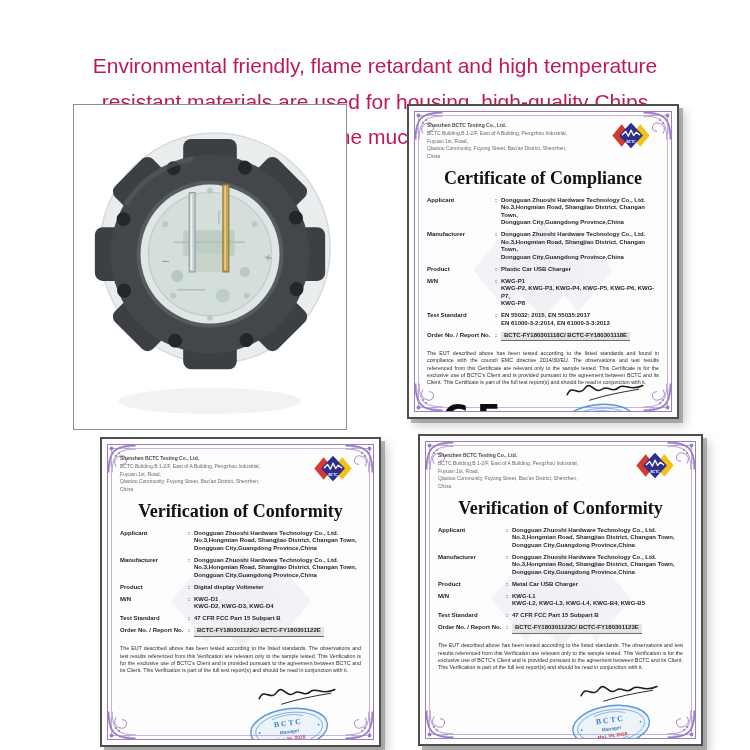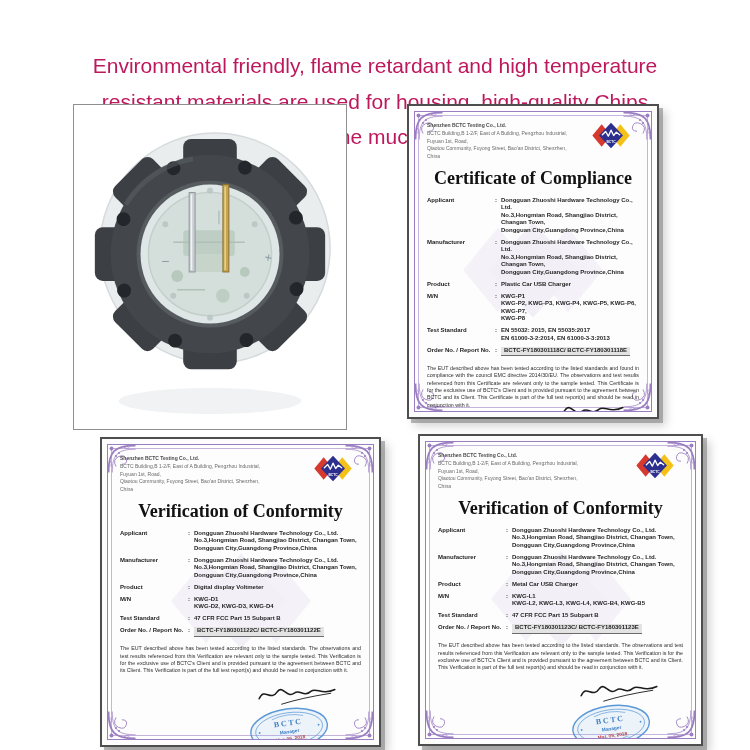--- a/index.html
+++ b/index.html
@@ -55,21 +55,21 @@
   .ce{font-family:"DejaVu Sans",sans-serif;font-weight:bold;font-size:34px;
     letter-spacing:9px;color:#0d0d0d;}
   .stamp-group{position:relative;width:100px;height:58px;}
   .sig{position:absolute;left:12px;top:-8px;width:88px;height:24px;z-index:3;}
   .stamp{position:absolute;left:0;top:8px;width:96px;height:56px;transform:rotate(-8deg);}
   .st-org{font:bold 9px "Liberation Serif",serif;fill:#3f7fc6;letter-spacing:2px;text-anchor:middle;}
   .st-role{font:bold 5.5px "Liberation Sans",sans-serif;fill:#3f7fc6;text-anchor:middle;}
   .st-date{font:bold 5.5px "Liberation Sans",sans-serif;fill:#b5484d;text-anchor:middle;}
 
   
-  .cert-compliance{left:407px;top:104px;width:252px;height:315px;}
+  .cert-compliance{left:407px;top:104px;width:272px;height:315px;}
   .cert-voltmeter{left:100px;top:437px;width:281px;height:310px;}
   .cert-metal{left:418px;top:434px;width:285px;height:312px;}
 </style>
 </head>
 <body>
 
 <svg width="0" height="0" style="position:absolute" aria-hidden="true">
   <defs>
     <symbol id="sym-corner" viewBox="0 0 40 40">
       <g fill="none" stroke="currentColor">

